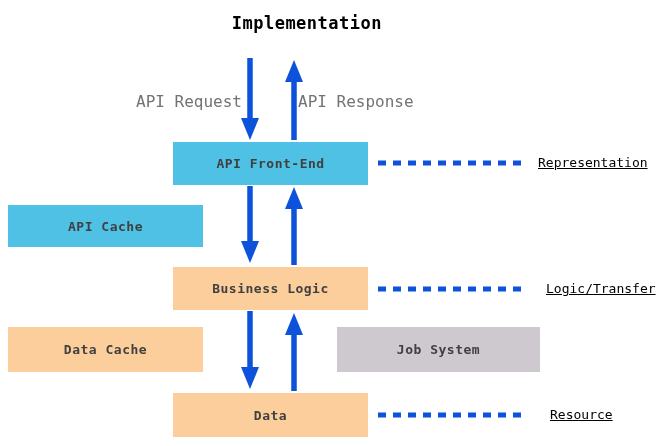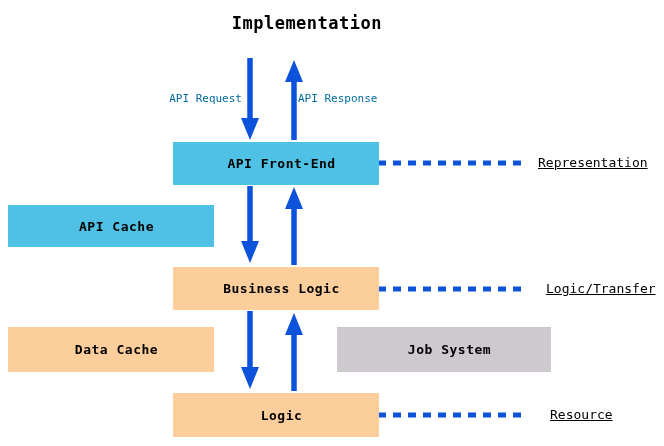--- a/index.html
+++ b/index.html
@@ -21,45 +21,44 @@
     top: 13px;
     width: 210px;
     text-align: right;
     font-size: 17px;
     font-weight: bold;
     color: #000000;
     letter-spacing: 0.5px;
   }
   .flow-label {
     position: absolute;
-    font-size: 11px;
-    color: #0369a1;
+    font-size: 16px;
+    color: #737373;
     white-space: nowrap;
   }
   .flow-label.request {
     left: 120px;
     top: 92px;
     width: 122px;
     text-align: right;
   }
   .flow-label.response {
     left: 298px;
     top: 92px;
   }
   .box {
     position: absolute;
     display: flex;
     align-items: center;
     justify-content: center;
-    color: #000000;
+    color: #404040;
     font-size: 13px;
     font-weight: bold;
     letter-spacing: 0.5px;
     white-space: nowrap;
-    padding-left: 11px;
   }
   .box.api-front-end { left: 173px; top: 142px; width: 195px; height: 43px; }
   .box.api-cache     { left: 8px;   top: 205px; width: 195px; height: 42px; }
   .box.business-logic{ left: 173px; top: 267px; width: 195px; height: 43px; align-items: center; }
   .box.data-cache    { left: 8px;   top: 327px; width: 195px; height: 45px; }
   .box.job-system    { left: 337px; top: 327px; width: 203px; height: 45px; }
   .box.data          { left: 173px; top: 393px; width: 195px; height: 44px; }
   .layer-label {
     position: absolute;
     font-size: 13px;
@@ -137,20 +136,20 @@
 
   <div class="box data-cache" style="background: rgb(252, 206, 155);">
     <span>Data Cache</span>
   </div>
 
   <div class="box job-system" style="background: rgb(205, 201, 206);">
     <span>Job System</span>
   </div>
 
   <div class="box data" style="background: rgb(252, 206, 155);">
-    <span>Logic</span>
+    <span>Data</span>
   </div>
 
   <div class="layer-label representation">Representation</div>
   <div class="layer-label state-transfer">Logic/Transfer</div>
   <div class="layer-label resource">Resource</div>
 
 </div>
 
 </body></html>

